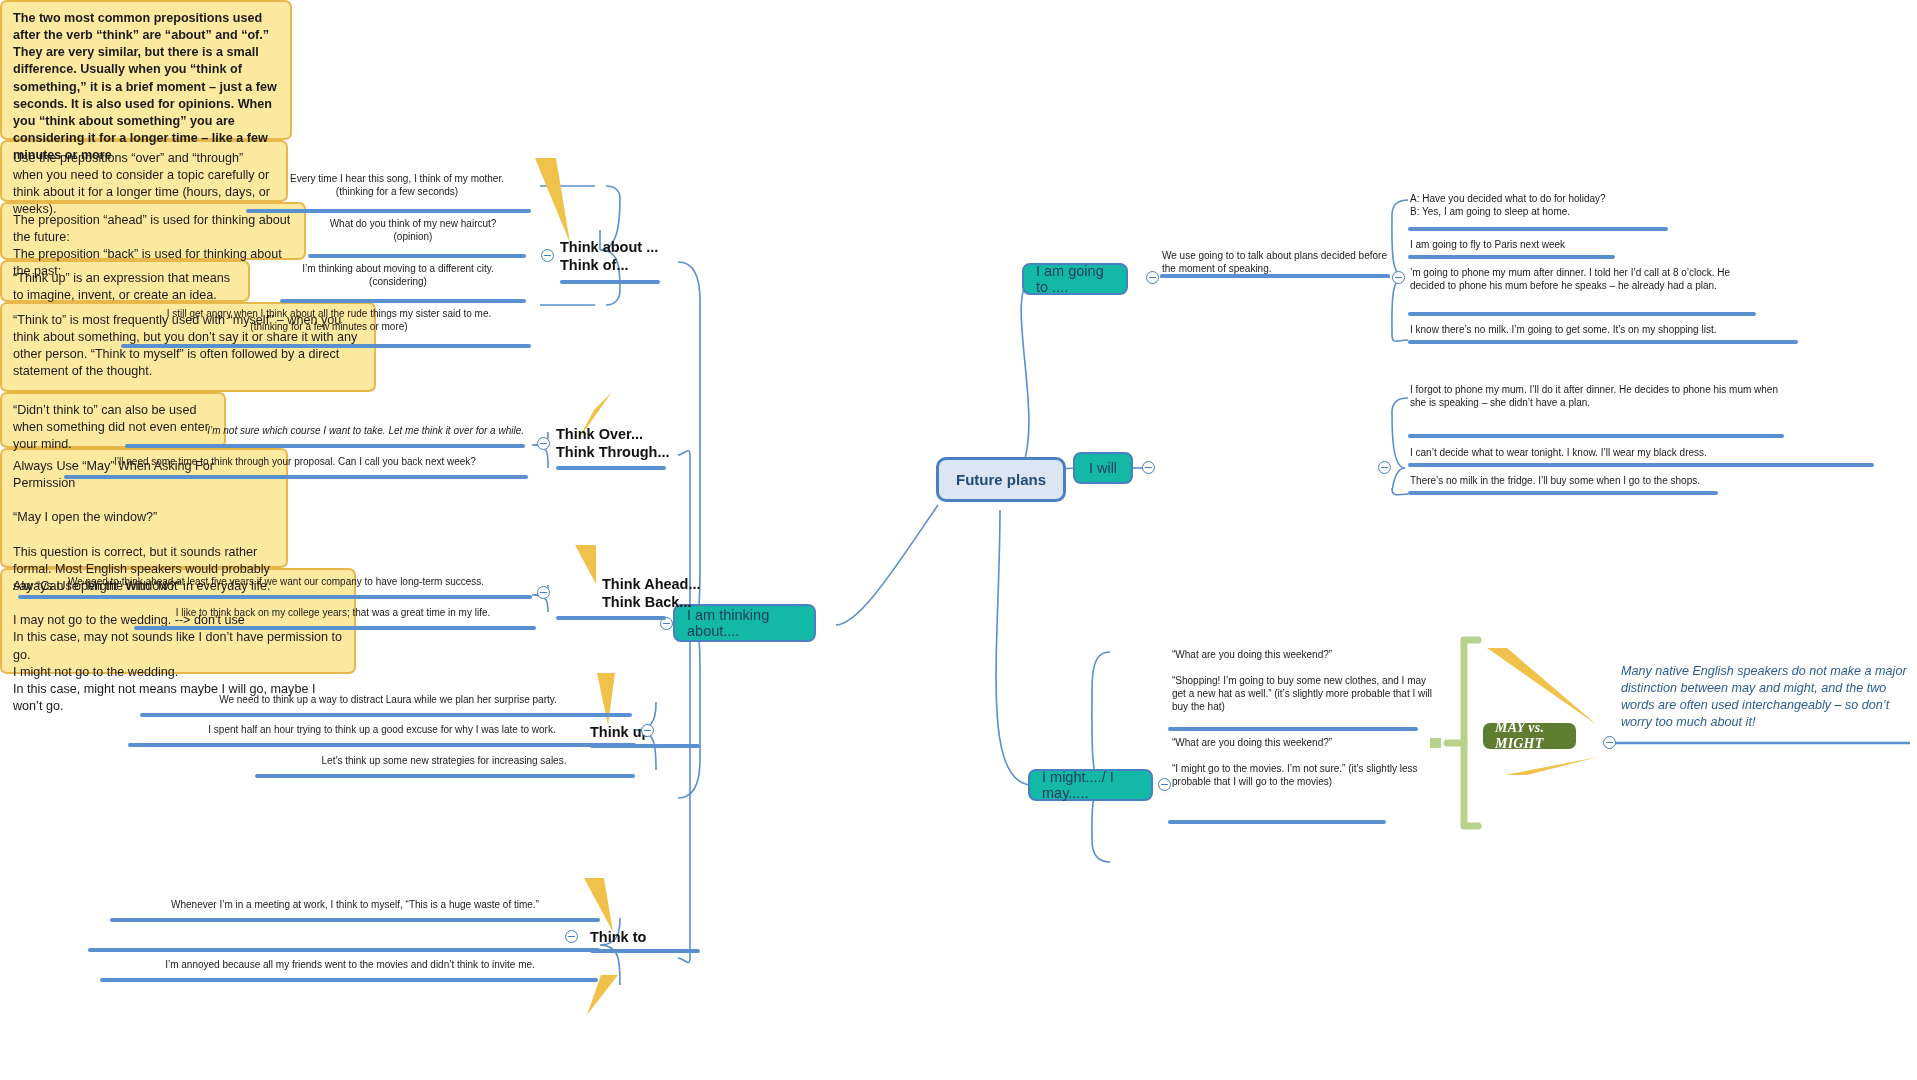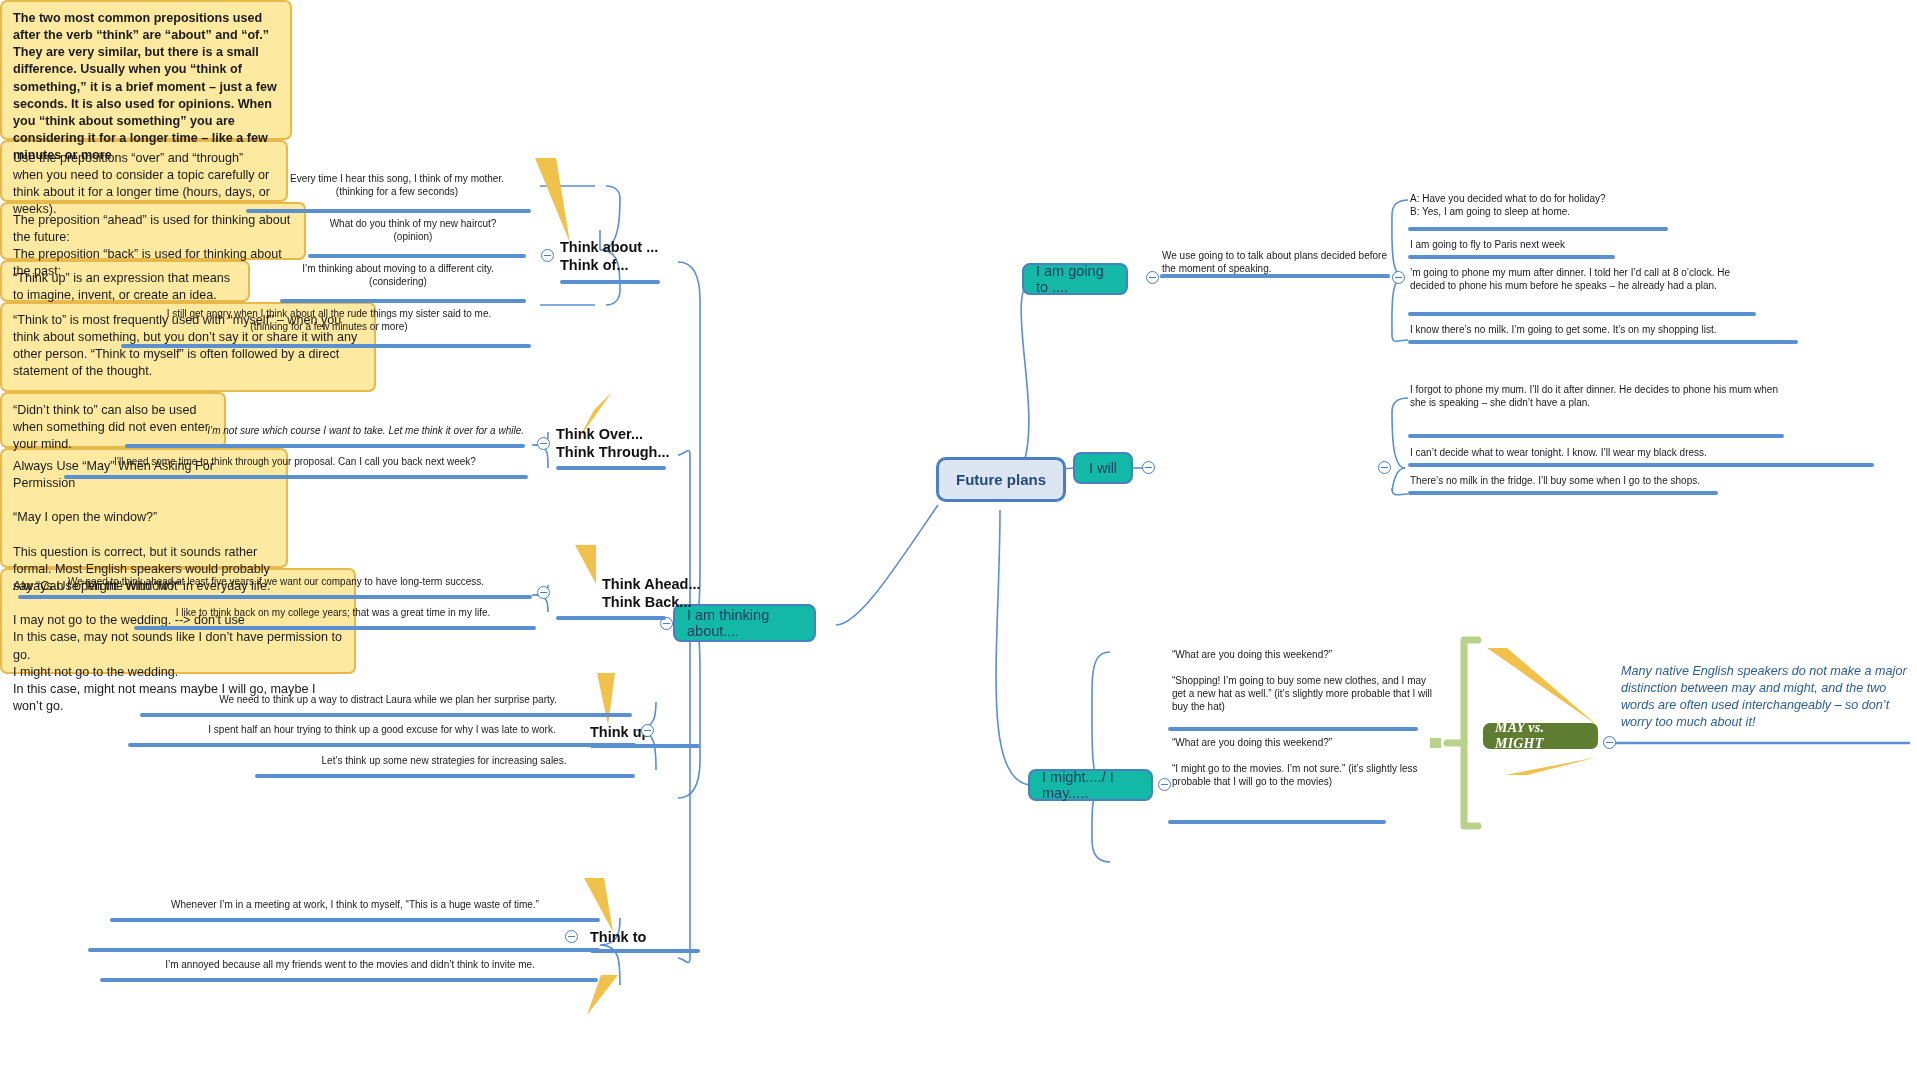--- a/index.html
+++ b/index.html
@@ -315,21 +315,21 @@
   <div class="node leaf" style="left:1172px;top:648px;width:268px;white-space:pre-line;">“What are you doing this weekend?”
 
 “Shopping! I’m going to buy some new clothes, and I may get a new hat as well.” (it’s slightly more probable that I will buy the hat)</div>
   <div class="underline" style="left:1168px;top:727px;width:250px;"></div>
 
   <div class="node leaf" style="left:1172px;top:736px;width:268px;white-space:pre-line;"> “What are you doing this weekend?”
 
 “I might go to the movies. I’m not sure.” (it’s slightly less probable that I will go to the movies)</div>
   <div class="underline" style="left:1168px;top:820px;width:218px;"></div>
 
-  <div class="node badge" style="left:1483px;top:723px;width:115px;height:26px;">
+  <div class="node badge" style="left:1483px;top:723px;width:93px;height:26px;">
     <span>MAY vs. MIGHT</span>
   </div>
   <div class="toggle" style="left:1603px;top:736px;"></div>
 
   <div class="note" style="left:1465px;top:525px;width:288px;height:120px;">
     <span style="white-space:pre-line;">Always Use “May” When Asking For Permission
 
 “May I open the window?”
 
 This question is correct, but it sounds rather formal. Most English speakers would probably say “Can I open the window?” in everyday life.</span>

